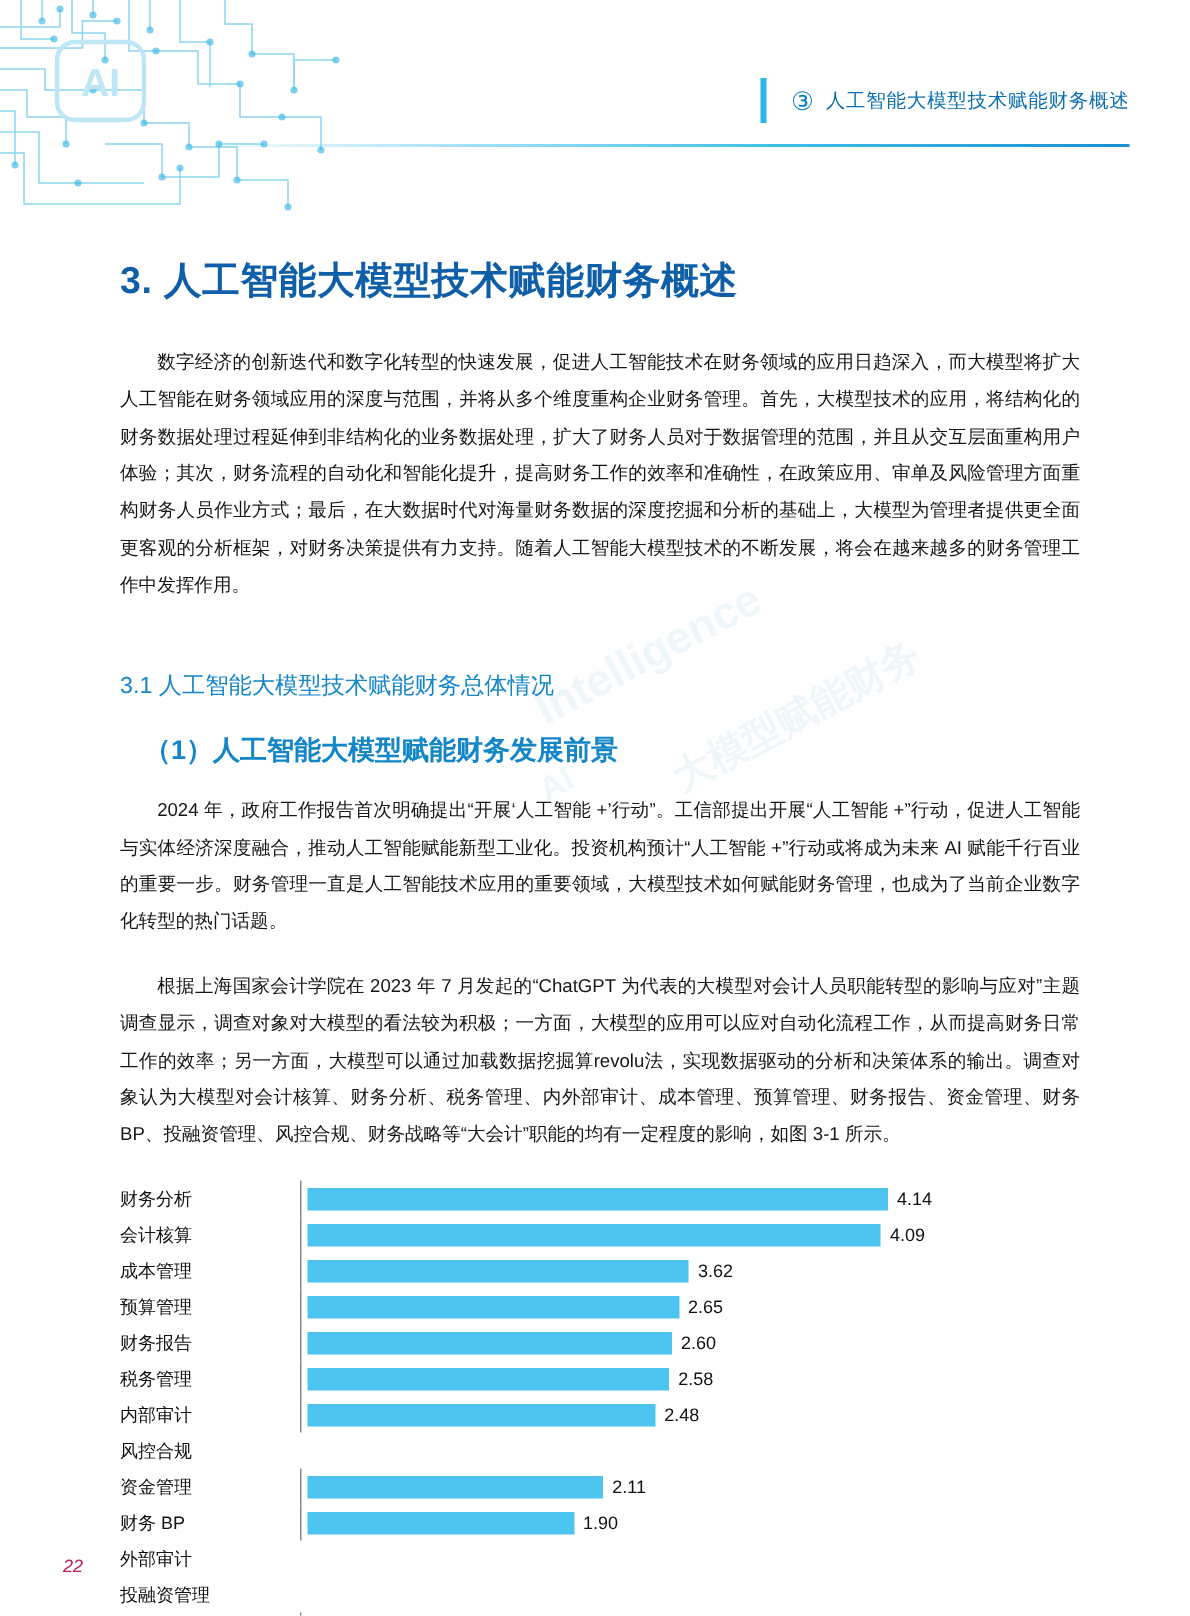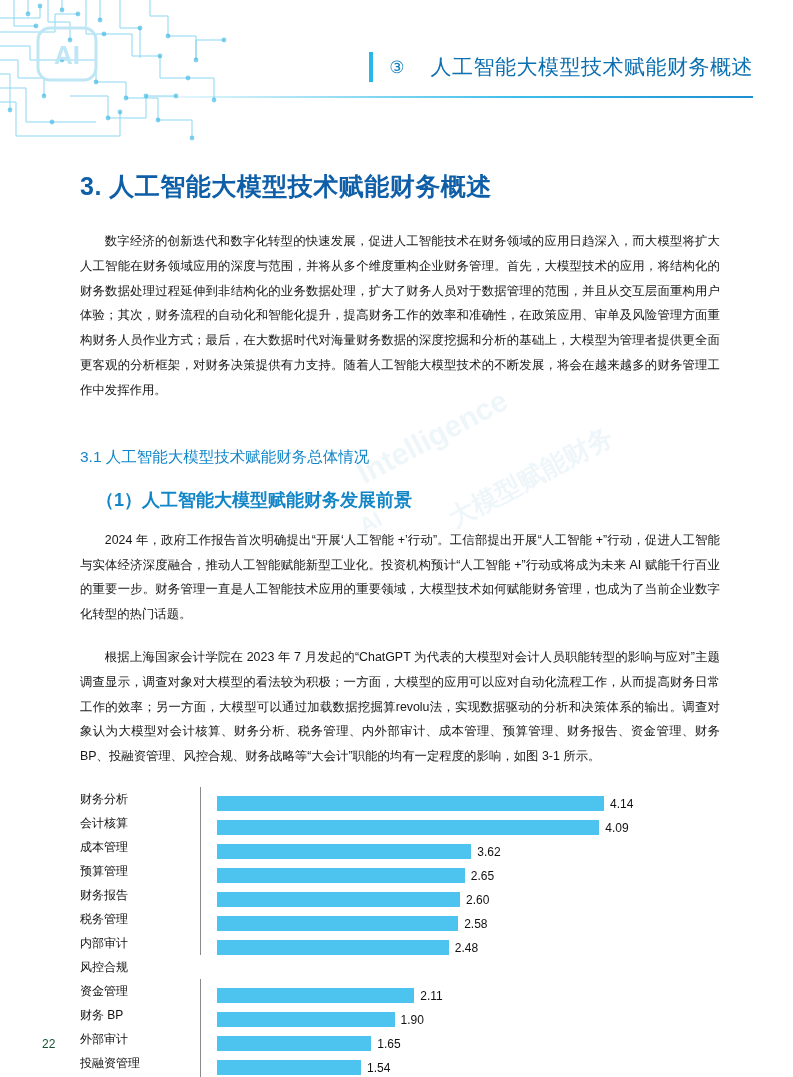--- a/index.html
+++ b/index.html
@@ -39,24 +39,23 @@
   .header-bar {
     width: 4px; height: 30px;
     background: #29b6e8;
     margin-right: 8px;
   }
   .header-num {
     font-size: 17px;
     color: #0f7ec0;
   }
   .header-title {
-    font-size: 21px;
+    font-size: 13px;
     color: #0b6fb0;
     letter-spacing: 0.5px;
-    margin-left: 18px;
   }
   .header-rule {
     position: absolute;
     left: 150px; top: 96px;
     width: 603px; height: 2px;
     background: linear-gradient(to right, rgba(41,182,232,0.05), #3fc0ea 60%, #1b8fd0);
   }
 
   
   .content {
@@ -131,41 +130,42 @@
     width: 120px;
     text-align: left;
     padding-right: 8px;
     font-size: 12px;
     color: #111;
     white-space: nowrap;
   }
   .chart-barcell {
     flex: 1;
     display: flex;
-    align-items: flex-end;
+    align-items: center;
     height: 24px;
     border-left: 1.5px solid #8a8a8a;
-    padding-left: 16px;
+    padding-left: 4px;
   }
   .bar {
     height: 15px;
     background: #4dc3ef;
   }
   .bar-value {
     font-size: 12px;
     margin-left: 6px;
     color: #111;
   }
 
   
   .page-number {
     position: absolute;
     left: 42px; bottom: 26px;
     font-size: 12px;
-    color: #14532d;
+    color: #be185d;
+    font-style: italic;
   }
 </style>
 </head>
 <body>
 
 <div class="corner-deco">
   <svg width="250" height="150" viewBox="0 0 250 150" xmlns="http://www.w3.org/2000/svg">
     <g stroke="#2fb4e4" stroke-width="1" fill="none" opacity="0.55">
       <path d="M0 18 H40 V6"></path>
       <path d="M0 32 H55 V14 H78"></path>
@@ -327,31 +327,23 @@
         </div>
         <div class="chart-row">
           <div class="chart-label">财务 BP</div>
           <div class="chart-barcell">
             <div class="bar" style="width: 177.609px; background: rgb(77, 195, 239);"></div>
             <div class="bar-value">1.90</div>
           </div>
         </div>
         <div class="chart-row">
           <div class="chart-label">外部审计</div>
-          <div class="chart-barcell">
-            <div class="bar" style="width: 154.239px; background: rgb(77, 195, 239);"></div>
-            <div class="bar-value">1.65</div>
-          </div>
         </div>
         <div class="chart-row">
           <div class="chart-label">投融资管理</div>
-          <div class="chart-barcell">
-            <div class="bar" style="width: 143.957px; background: rgb(77, 195, 239);"></div>
-            <div class="bar-value">1.54</div>
-          </div>
         </div>
         <div class="chart-row">
           <div class="chart-label">财务战略</div>
           <div class="chart-barcell">
             <div class="bar" style="width: 134.609px; background: rgb(77, 195, 239);"></div>
             <div class="bar-value">1.44</div>
           </div>
         </div>
       </div>
 

